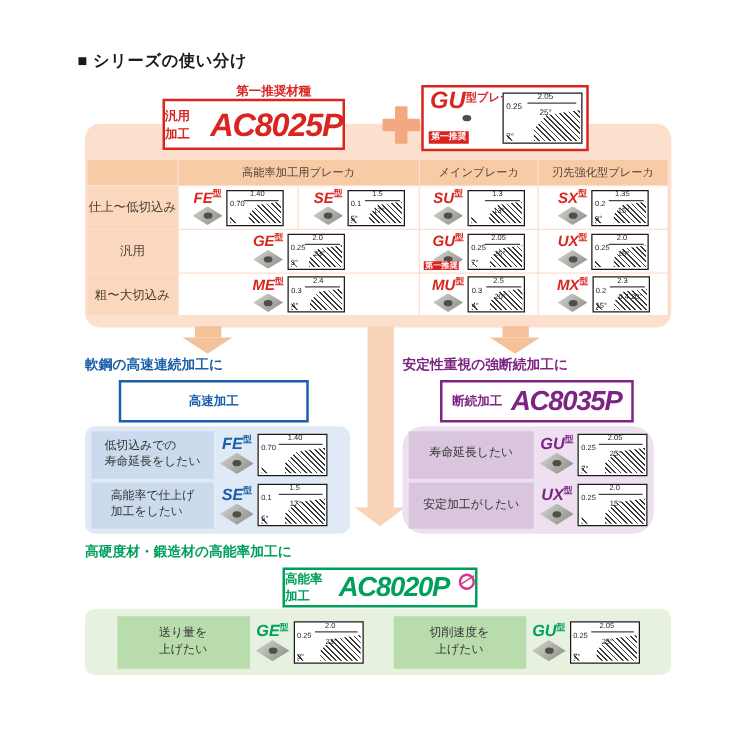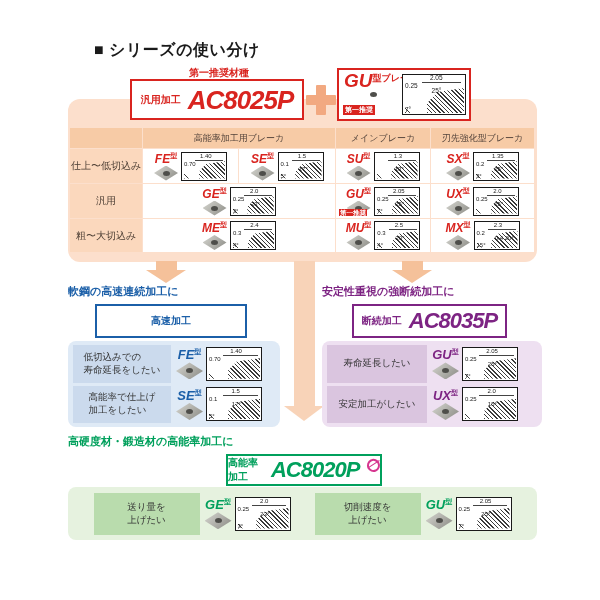--- a/index.html
+++ b/index.html
@@ -1,21 +1,21 @@
 <!DOCTYPE html>
 <html><head>
 <meta charset="utf-8">
 <style>
   html,body{margin:0;padding:0;background:#fff;}
   #stage{position:relative;width:600px;height:600px;background:#fff;overflow:hidden;
          font-family:"Liberation Sans","DejaVu Sans",sans-serif;color:#222;}
   .abs{position:absolute;}
 
   
-  .h1{font-size:16px;font-weight:bold;color:#1a1a1a;letter-spacing:.5px;margin-left:32px;}
+  .h1{font-size:13px;font-weight:bold;color:#1a1a1a;letter-spacing:.5px;}
 
   
   .rec-label{font-size:10px;font-weight:bold;color:#d9241f;text-align:center;}
   .grade-box{background:#fff;display:flex;align-items:center;justify-content:center;gap:7px;z-index:3;box-sizing:border-box;}
   .gb-red{border:2.5px solid #d9241f;}
   .gb-blue{border:2.5px solid #1b5fa8;}
   .gb-purple{border:2.5px solid #7d2483;}
   .gb-green{border:2.5px solid #00a05c;}
   .g-prefix{font-size:10px;font-weight:bold;}
   .g-name{font-weight:bold;font-style:italic;letter-spacing:-1px;line-height:1;}
@@ -99,21 +99,21 @@
 <body>
 
 <div id="stage">
 
   <div class="abs h1" style="left:62px;top:40px;">■ シリーズの使い分け</div>
 
   <div class="abs rec-label" style="left:130px;top:66px;width:178px;">第一推奨材種</div>
 
   <div class="abs panel-main" style="left:68px;top:99px;width:469px;height:163px;"></div>
 
-  <div class="abs grade-box gb-red" style="left:130px;top:79px;width:174px;height:41px;">
+  <div class="abs grade-box gb-red" style="left:130px;top:79px;width:146px;height:41px;">
     <span class="g-prefix c-red">汎用加工</span>
     <span class="g-name c-red" style="font-size:26px;">AC8025P</span>
   </div>
 
   <div class="abs plus" style="left:306px;top:85px;"></div>
 
   <div class="abs gu-box" style="left:337px;top:68px;width:134px;height:53px;">
     <span class="gu-head">
       <span class="gu-big c-red">GU</span>
       <span class="gu-sfx c-red">型ブレーカ</span>
@@ -363,21 +363,21 @@
           </span>
         </span>
     </div>
   </div>
 
   <div class="abs sec-title c-purple" style="left:322px;top:284px;width:215px;">安定性重視の強断続加工に</div>
   <div class="abs grade-box gb-purple" style="left:352px;top:304px;width:155px;height:34px;">
     <span class="g-prefix c-purple">断続加工</span>
     <span class="g-name c-purple" style="font-size:22px;">AC8035P</span>
   </div>
-  <div class="abs panel-sub p-purple" style="left:322px;top:341px;width:220px;height:86px;">
+  <div class="abs panel-sub p-purple" style="left:322px;top:341px;width:201px;height:86px;border-radius:17px;">
     <div class="sub-row">
       <span class="sec-lbl l-purple">寿命延長したい</span>
       <span class="bk bk-md">
           <span class="bk-left">
             <span class="bk-type c-purple">GU<span class="sfx">型</span></span>
             <span class="insert"></span>
           </span>
           <span class="diag">
             <span class="dl"></span>
             <span class="h-main"></span>

